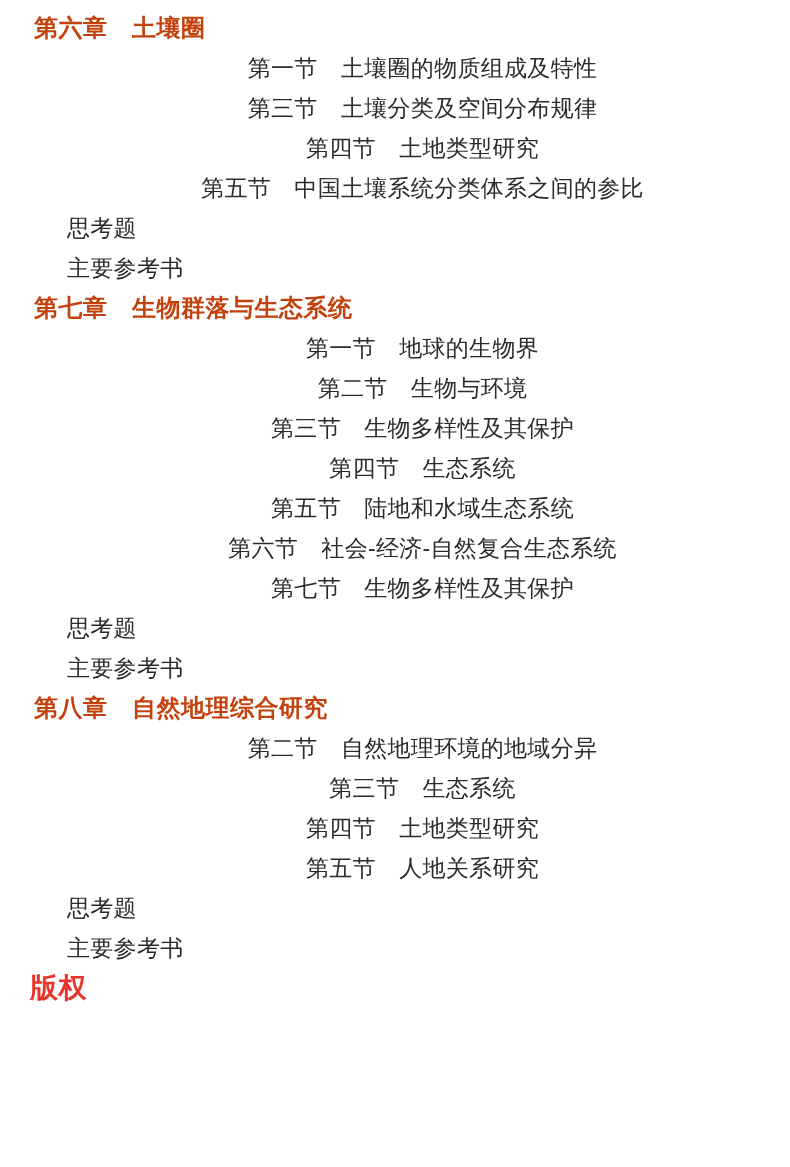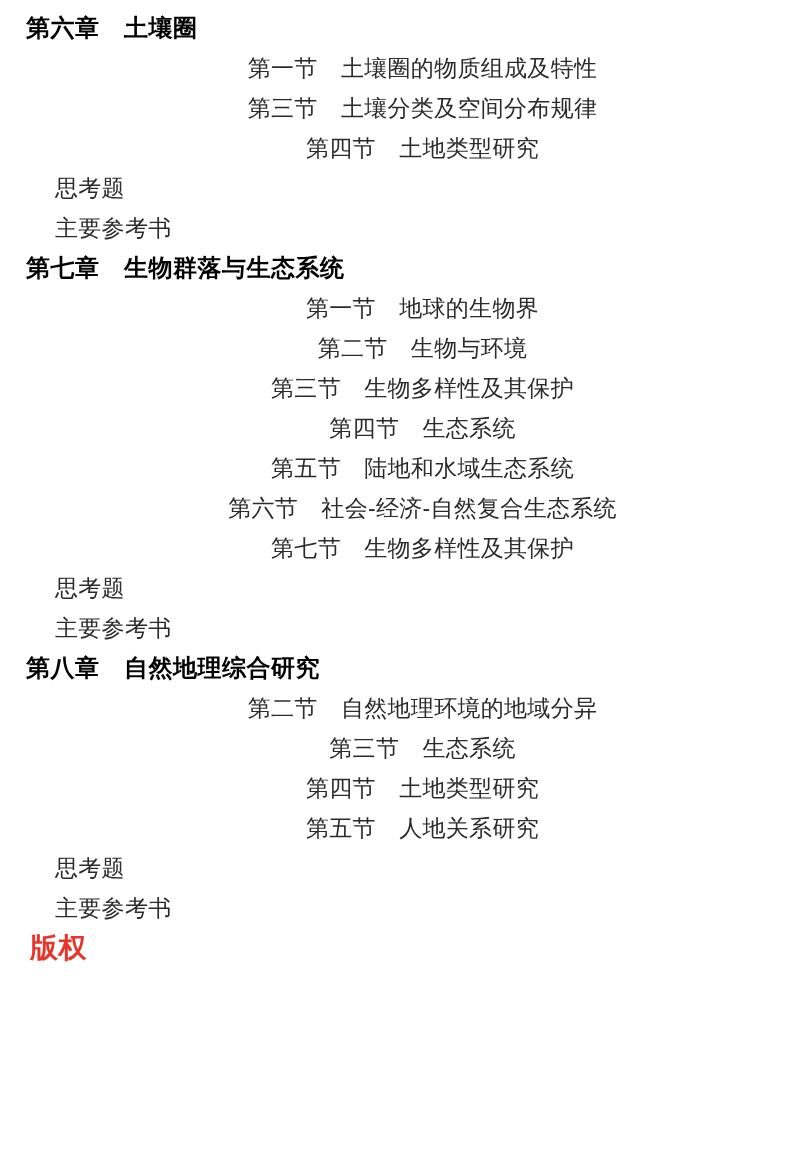--- a/index.html
+++ b/index.html
@@ -11,63 +11,65 @@
     width: 790px;
     height: 1167px;
     font-family: "Liberation Sans", "DejaVu Sans", sans-serif;
     color: #222222;
     overflow: hidden;
   }
   .toc {
     padding: 8px 0 0 0;
   }
   .chapter {
-    color: #000000;
+    color: #c2410c;
     font-size: 24px;
     font-weight: 700;
     line-height: 40px;
-    padding-left: 26px;
+    padding-left: 34px;
     white-space: pre;
     letter-spacing: 0.5px;
   }
   .section {
     color: #2b2b2b;
     font-size: 23px;
     line-height: 40px;
     padding-left: 55px;
     white-space: pre;
     letter-spacing: 0.3px;
     text-align: center;
   }
   .extra {
     color: #2b2b2b;
     font-size: 23px;
     line-height: 40px;
     padding-left: 55px;
     white-space: pre;
     letter-spacing: 0.3px;
+    margin-left: 12px;
   }
   .copyright {
     color: #e8342a;
     font-size: 28px;
     font-weight: 700;
     line-height: 40px;
     padding-left: 30px;
     white-space: pre;
     letter-spacing: 0.5px;
   }
 </style>
 </head>
 <body>
 
 <div class="toc">
     <div class="chapter">第六章　土壤圈</div>
     <div class="section">第一节　土壤圈的物质组成及特性</div>
     <div class="section">第三节　土壤分类及空间分布规律</div>
     <div class="section">第四节　土地类型研究</div>
+    <div class="section">第五节　中国土壤系统分类体系之间的参比</div>
     <div class="extra">思考题</div>
     <div class="extra">主要参考书</div>
     <div class="chapter">第七章　生物群落与生态系统</div>
     <div class="section">第一节　地球的生物界</div>
     <div class="section">第二节　生物与环境</div>
     <div class="section">第三节　生物多样性及其保护</div>
     <div class="section">第四节　生态系统</div>
     <div class="section">第五节　陆地和水域生态系统</div>
     <div class="section">第六节　社会-经济-自然复合生态系统</div>
     <div class="section">第七节　生物多样性及其保护</div>

